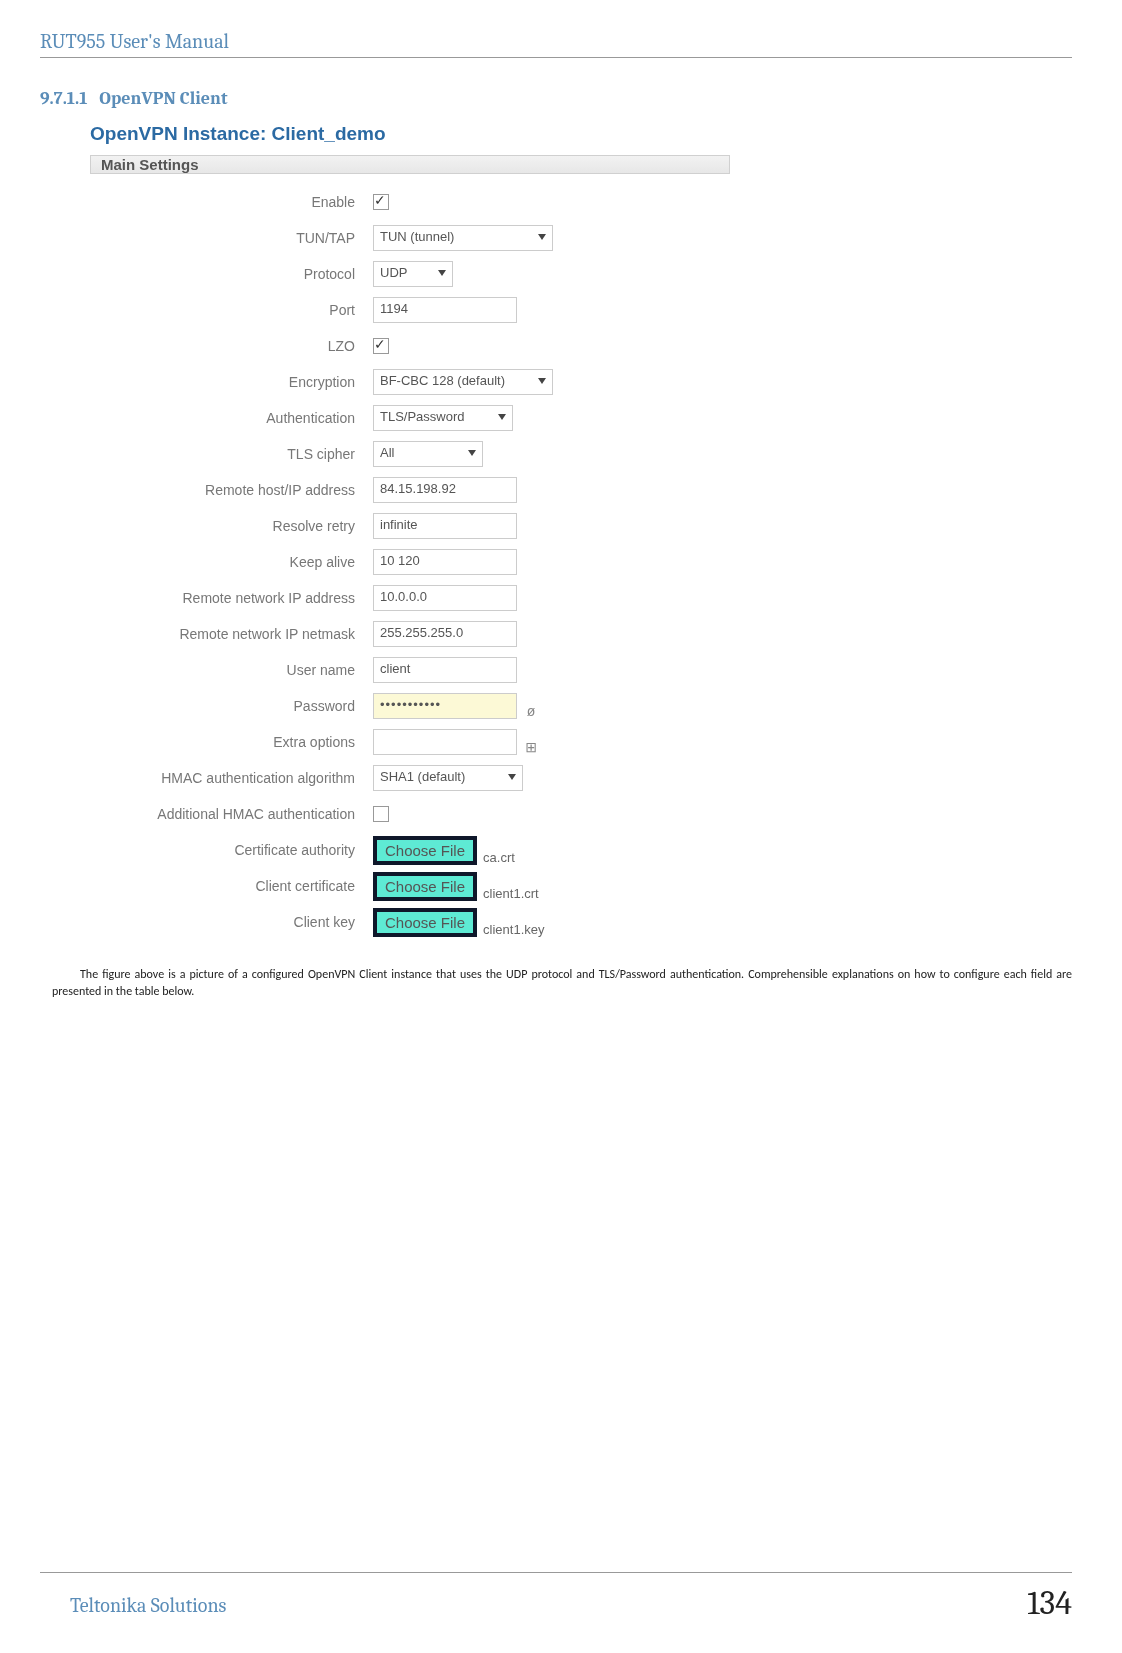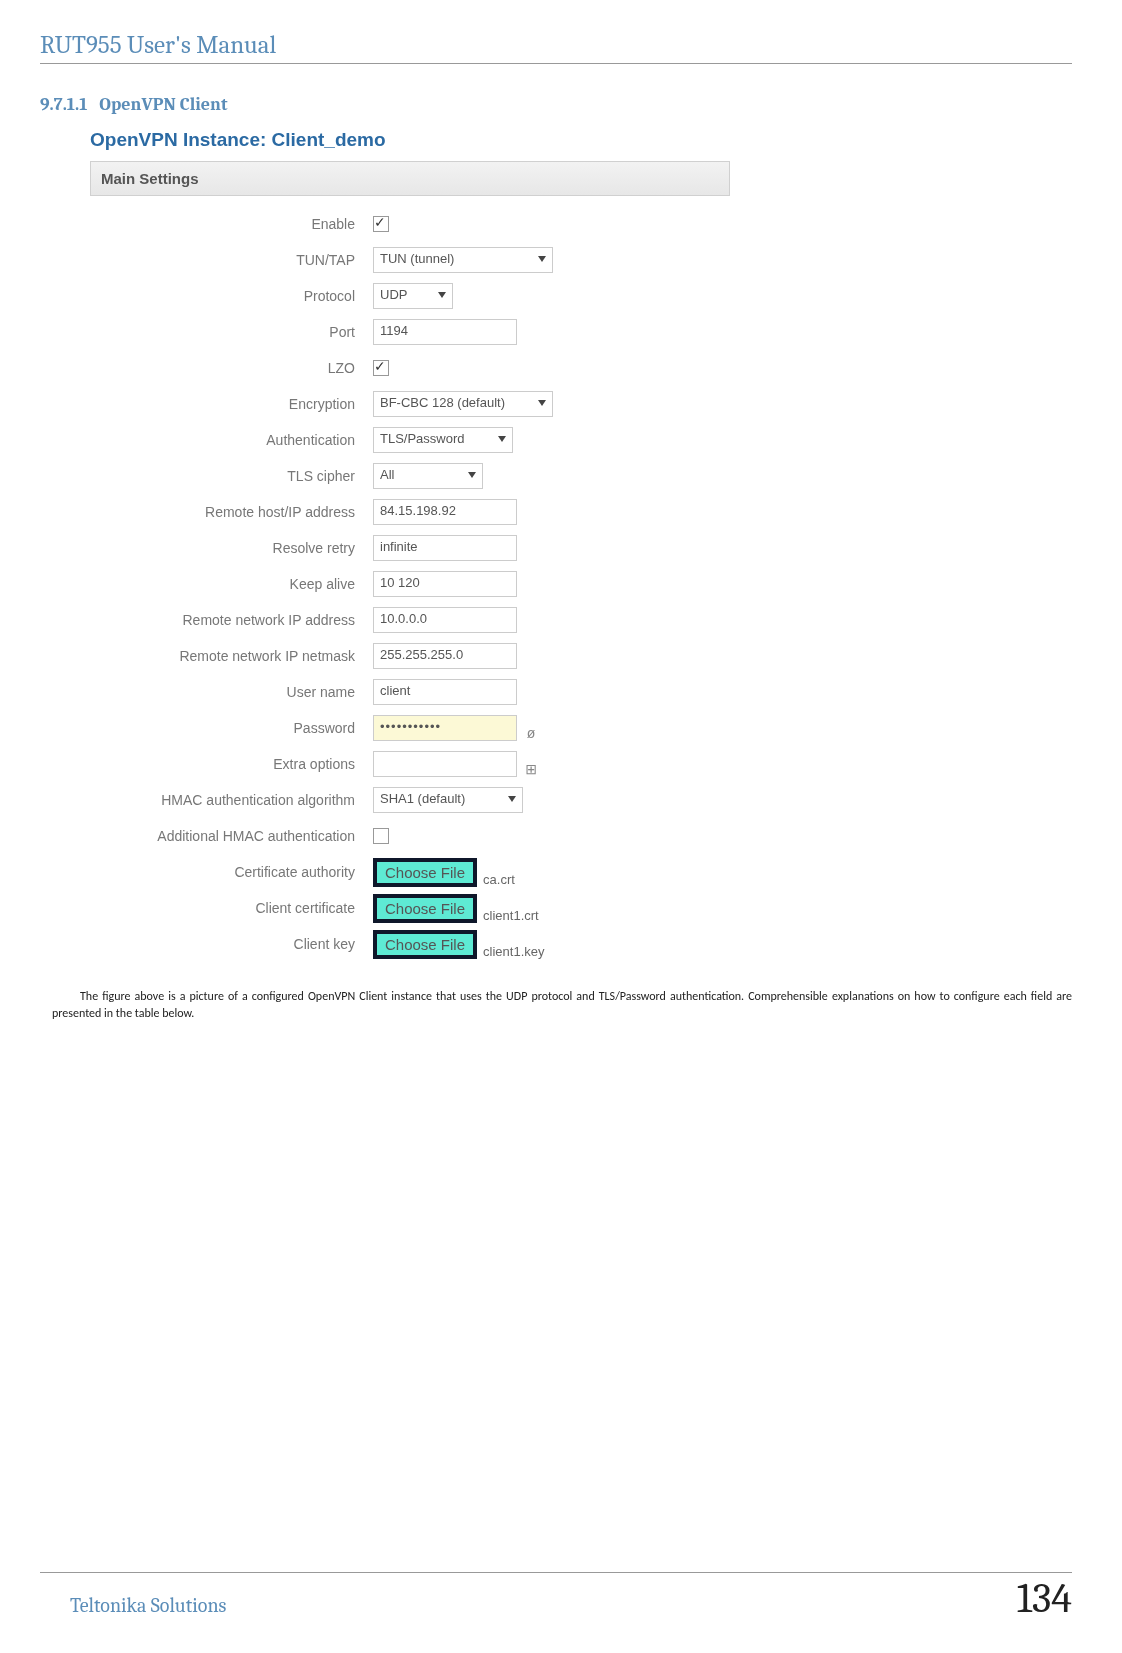--- a/index.html
+++ b/index.html
@@ -14,21 +14,21 @@
   }
   .page {
     padding: 30px 50px 30px 40px;
     box-sizing: border-box;
     height: 100%;
     position: relative;
   }
   .header {
     color: #5b8db8;
     font-family: Cambria, Georgia, serif;
-    font-size: 25px;
+    font-size: 20px;
     margin-bottom: 4px;
   }
   .hr-top {
     border: none;
     border-top: 1px solid #999;
     margin: 4px 0 30px 0;
   }
   .hr-bottom {
     border: none;
     border-top: 1px solid #999;
@@ -44,21 +44,21 @@
     left: 70px;
     color: #5b8db8;
     font-family: Cambria, Georgia, serif;
     font-size: 20px;
   }
   .footer-right {
     position: absolute;
     bottom: 30px;
     right: 50px;
     font-family: Cambria, Georgia, serif;
-    font-size: 42px;
+    font-size: 34px;
     color: #222;
   }
   .section-num {
     color: #5b8db8;
     font-family: Cambria, Georgia, serif;
     font-size: 18px;
     font-weight: bold;
     margin-bottom: 10px;
     margin-top: 10px;
   }
@@ -71,21 +71,21 @@
   }
   .shot-title {
     color: #2b6aa3;
     font-weight: bold;
     font-size: 19px;
     padding: 4px 0 10px 0;
   }
   .shot-head {
     background: linear-gradient(#f2f2f2,#e7e7e7);
     border: 1px solid #d0d0d0;
-    padding: 8px 10px;
+    padding: 0 10px;
     font-size: 15px;
     font-weight: bold;
     color: #555;
   }
   .form {
     padding-top: 10px;
   }
   .row {
     display: flex;
     align-items: center;

